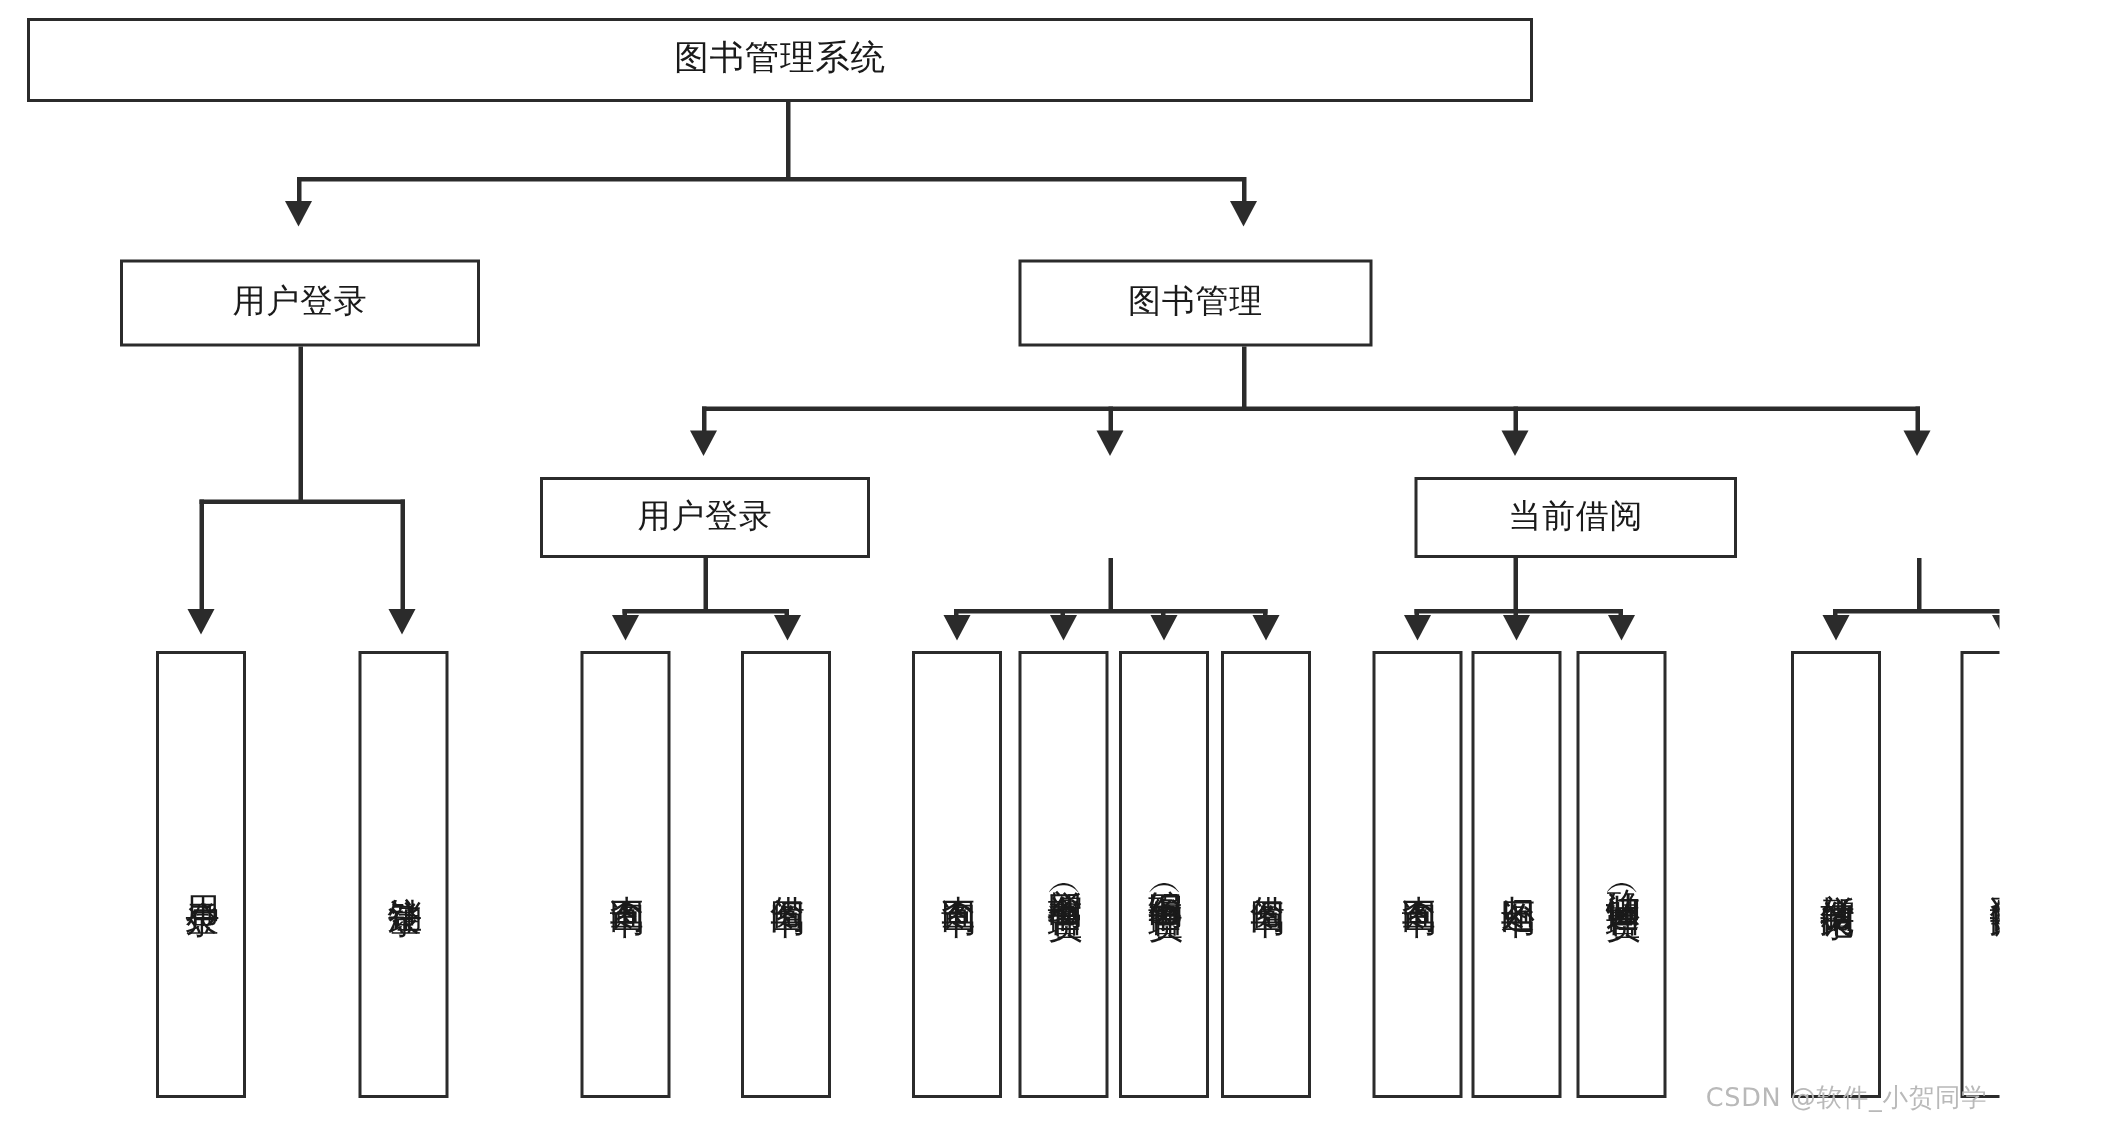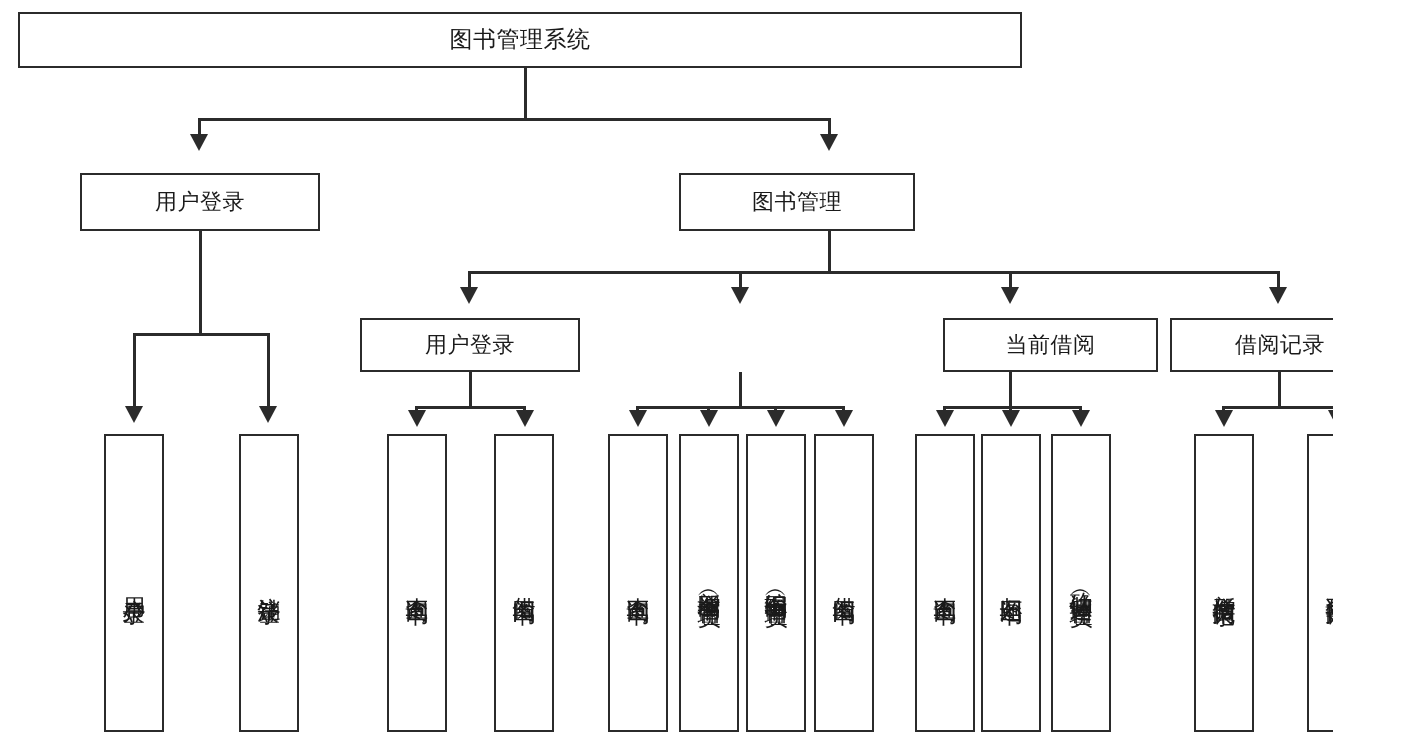--- a/index.html
+++ b/index.html
@@ -123,23 +123,20 @@
   <div class="arrow" style="left:731px; top:287px;"></div>
   <div class="arrow" style="left:1001px; top:287px;"></div>
   <div class="arrow" style="left:1269px; top:287px;"></div>
 
   <div class="node h" style="left:360px; top:318px; width:220px; height:54px;">
     <span>用户登录</span>
   </div>
   <div class="node h" style="left:903px; top:318px; width:215px; height:54px;margin-left:40px;">
     <span>当前借阅</span>
   </div>
-  <div class="node h" style="left:1170px; top:318px; width:220px; height:54px;">
-    <span>借阅记录</span>
-  </div>
 
   <div class="edge vline" style="left:469px; top:372px; width:3px; height:36px;"></div>
   <div class="edge hline" style="left:415px; top:406px; width:111px; height:3px;"></div>
   <div class="edge vline" style="left:415px; top:406px; width:3px; height:12px;"></div>
   <div class="edge vline" style="left:523px; top:406px; width:3px; height:12px;"></div>
   <div class="arrow" style="left:408px; top:410px;"></div>
   <div class="arrow" style="left:516px; top:410px;"></div>
 
   <div class="edge vline" style="left:739px; top:372px; width:3px; height:36px;"></div>
   <div class="edge hline" style="left:636px; top:406px; width:209px; height:3px;"></div>
@@ -205,14 +202,15 @@
     <span class="vlabel">确认归还（管理员）</span>
   </div>
 
   <div class="node v" style="left:1194px; top:434px; width:60px; height:298px;">
     <span class="vlabel">新增借阅记录</span>
   </div>
   <div class="node v" style="left:1307px; top:434px; width:60px; height:298px;">
     <span class="vlabel">查询借阅记录</span>
   </div>
 
+  <div id="watermark">CSDN @软件_小贺同学</div>
 
 </div>
 
 </body></html>

